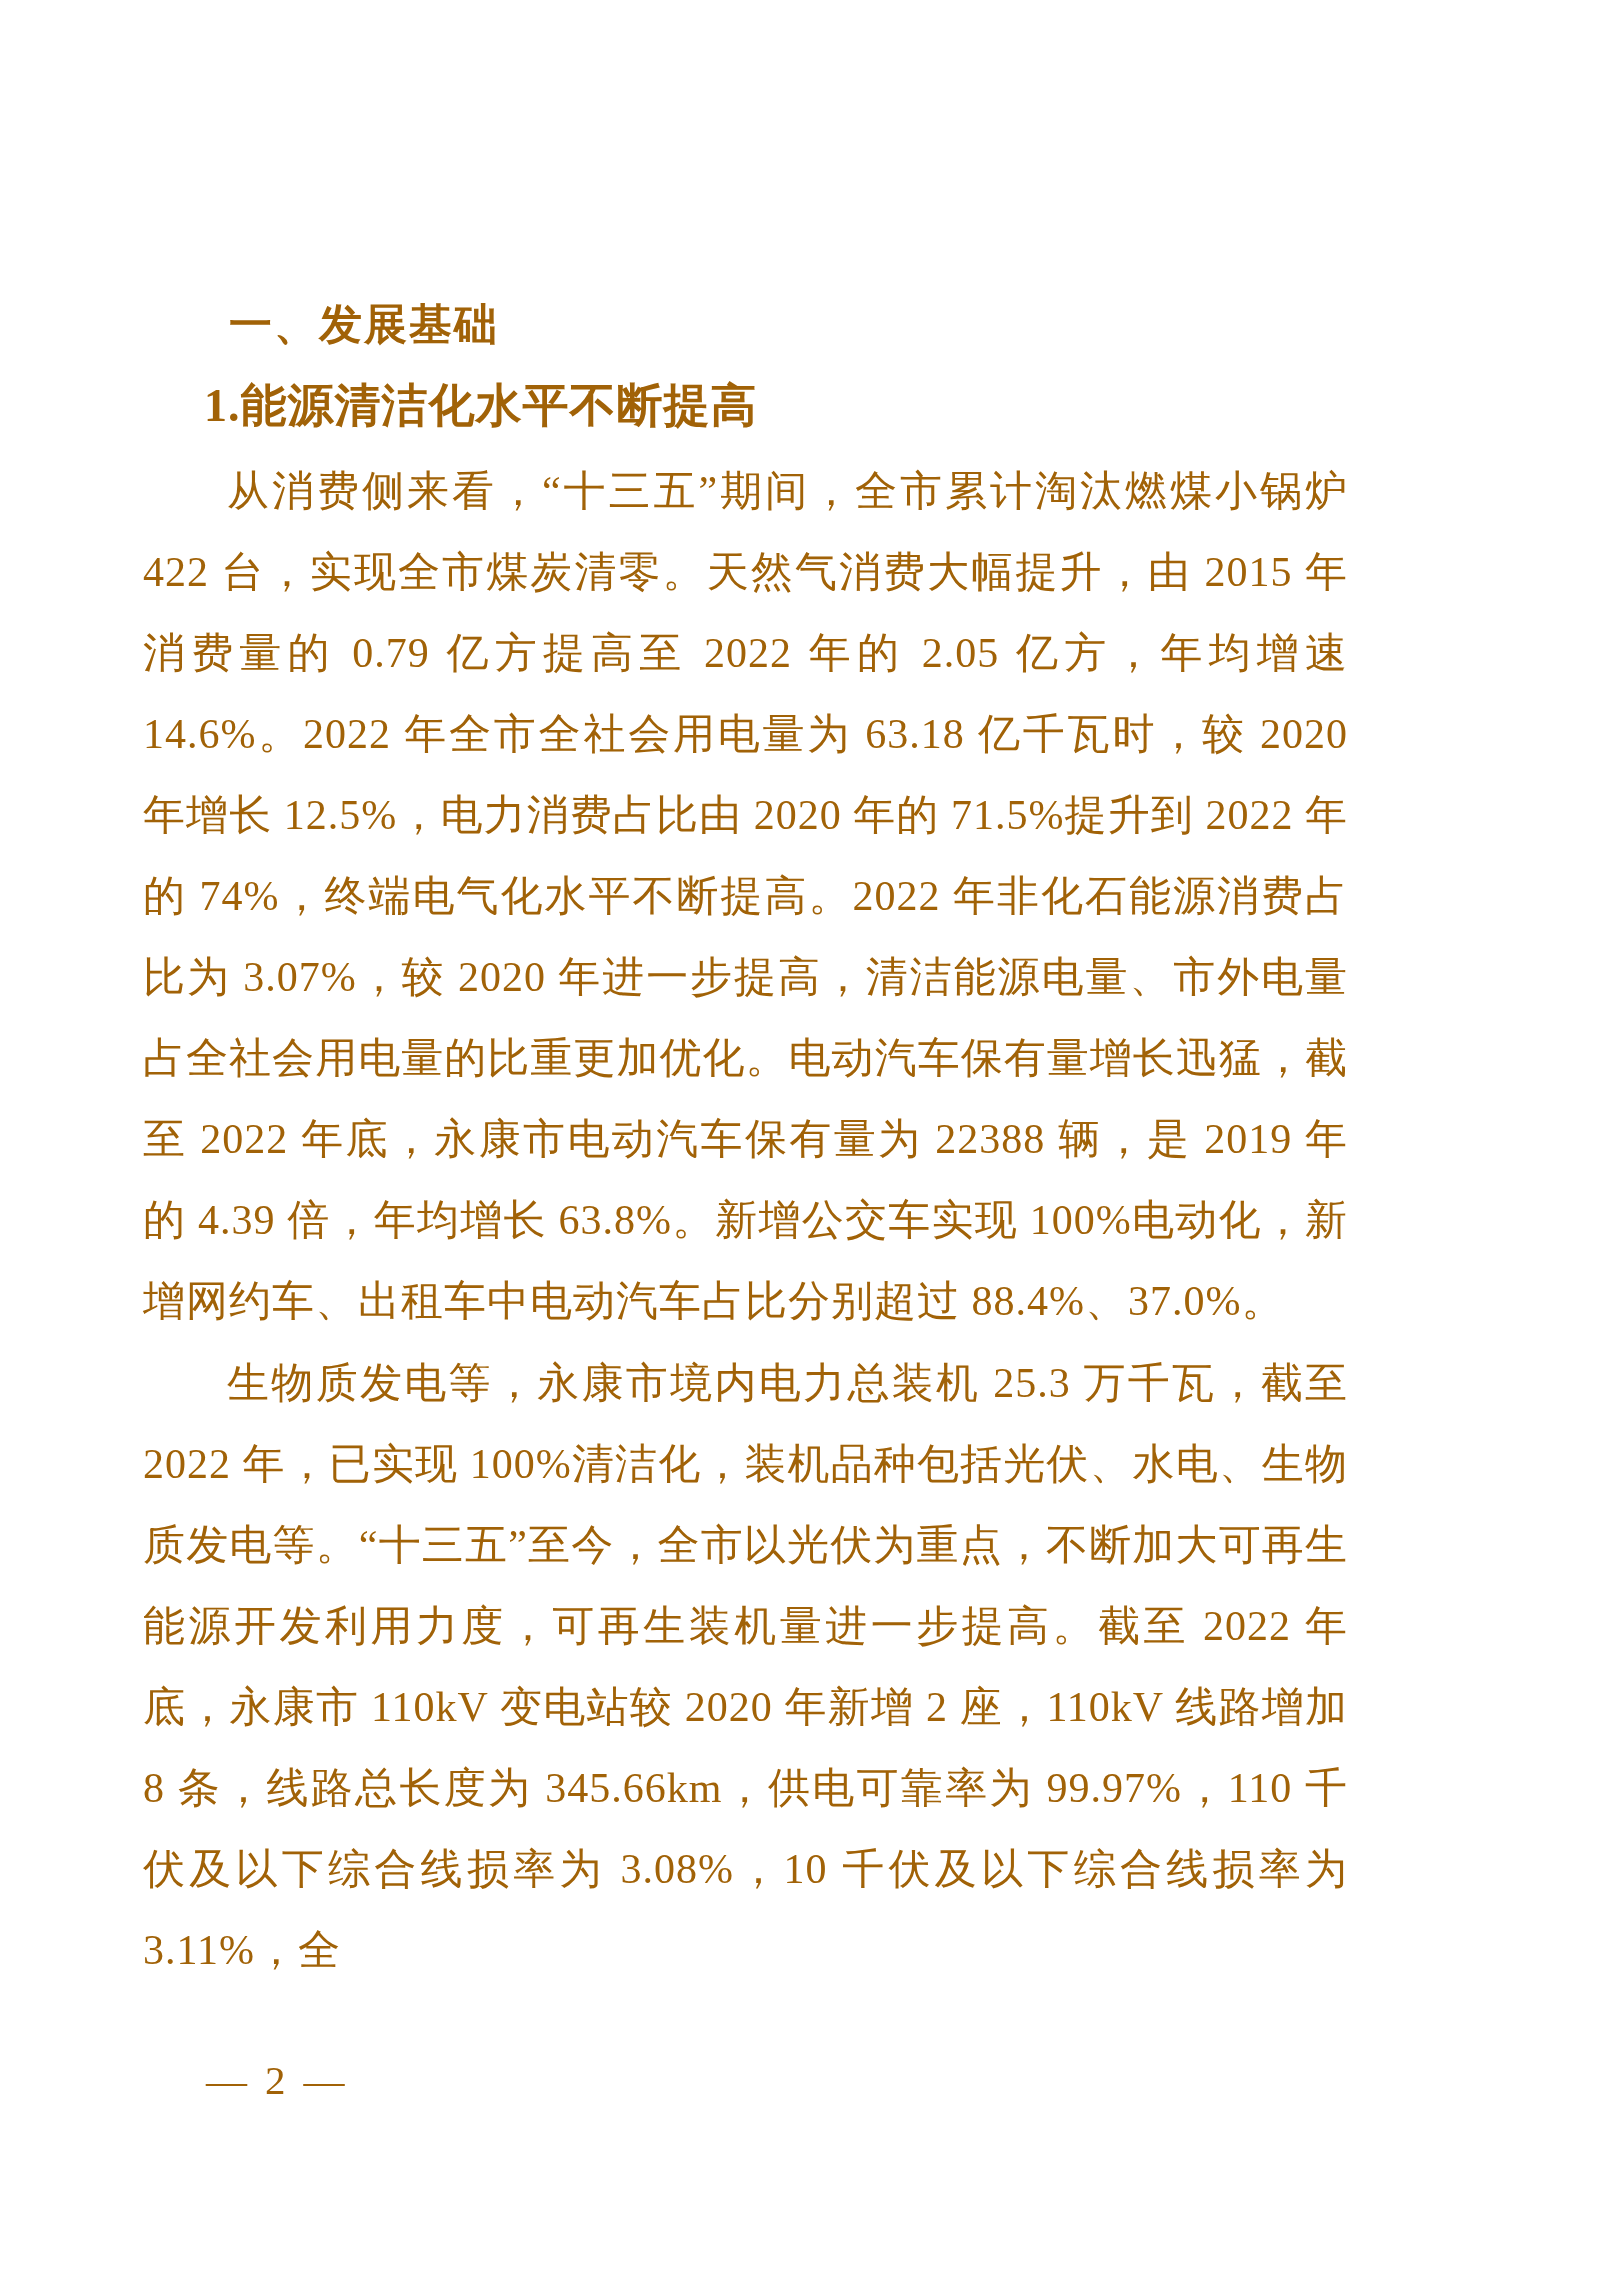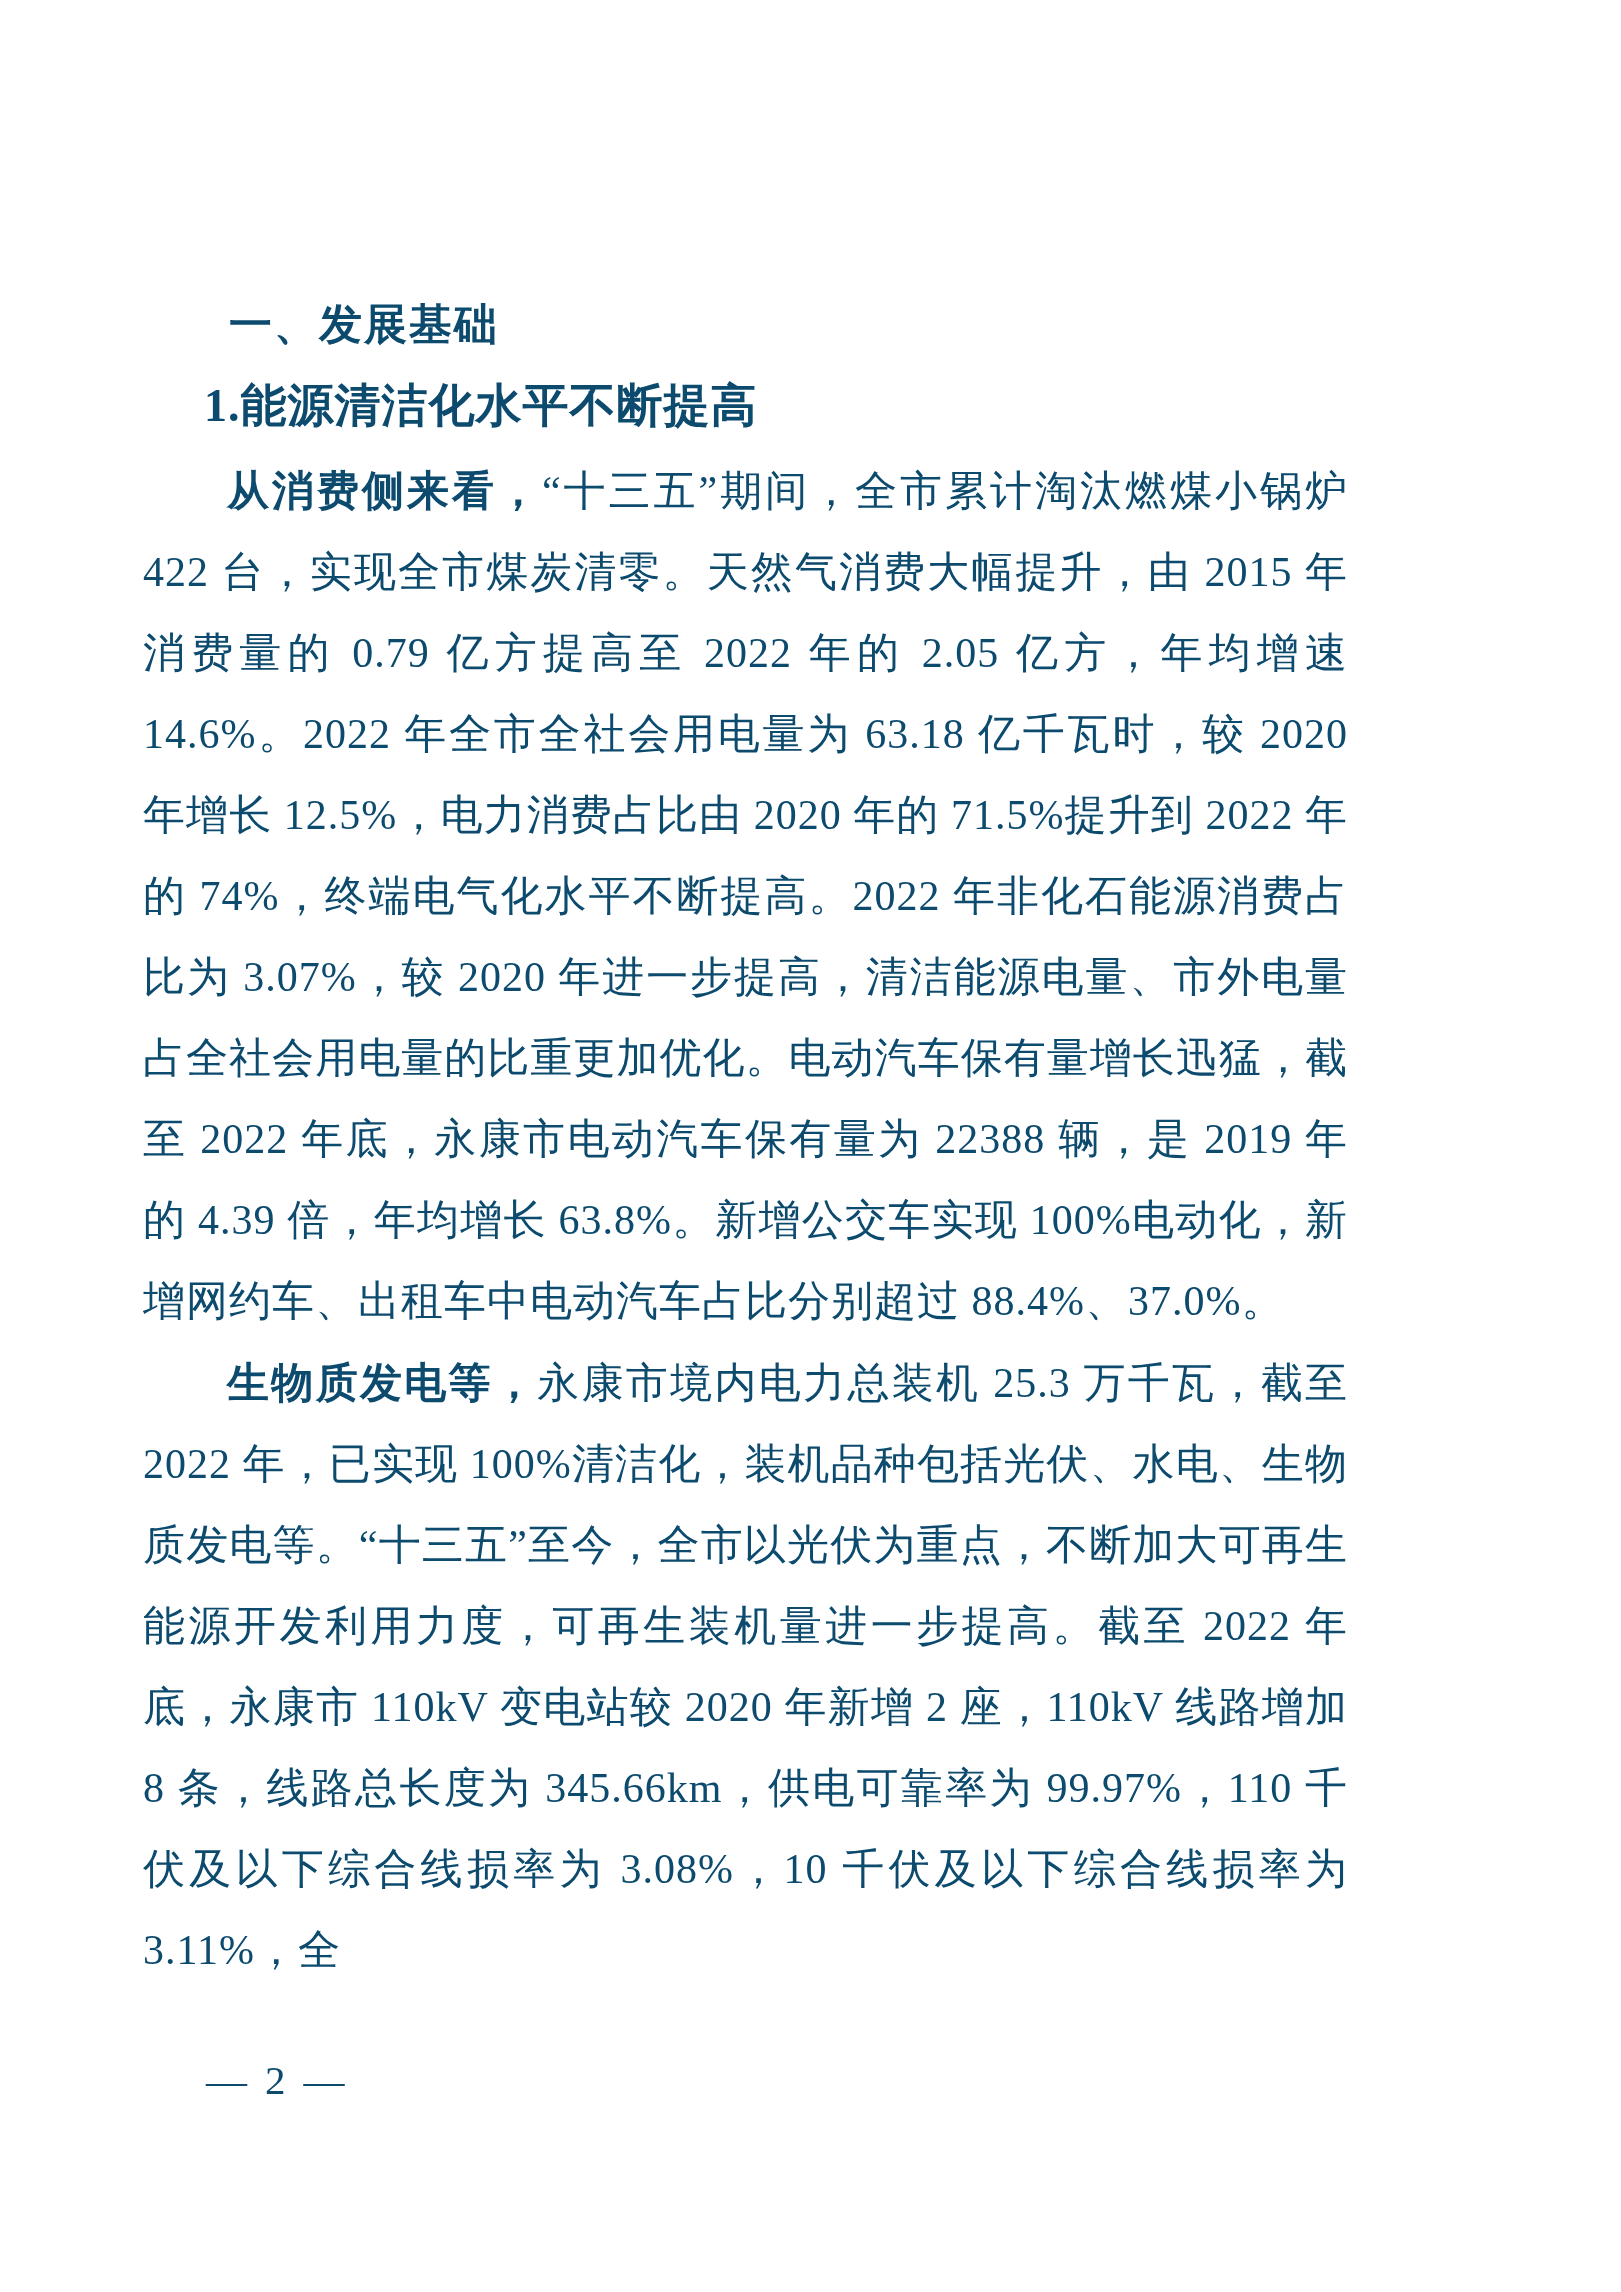--- a/index.html
+++ b/index.html
@@ -6,21 +6,21 @@
     margin: 0;
     padding: 0;
     background: #ffffff;
   }
   .page {
     position: relative;
     width: 1489px;
     height: 2293px;
     background: #ffffff;
     overflow: hidden;
-    color: #0c4a6e;
+    color: #a16207;
     font-family: "Liberation Serif", "DejaVu Serif", serif;
   }
   .content {
     position: absolute;
     left: 143px;
     right: 141px;
     top: 297px;
   }
   .h1 {
     font-family: "Liberation Sans", "DejaVu Sans", sans-serif;
@@ -55,21 +55,21 @@
     text-align: justify;
     text-indent: 2em;
     letter-spacing: 1px;
     margin: 0;
   }
   .para:first-of-type {
     margin-top: 17.6px;
   }
   .para .lead {
     font-family: "Liberation Sans", "DejaVu Sans", sans-serif;
-    font-weight: 700;
+    font-weight: 400;
   }
   .page-number {
     position: absolute;
     left: 206px;
     top: 2056px;
     font-size: 41px;
     letter-spacing: 3.9px;
     font-family: "Liberation Serif", "DejaVu Serif", serif;
   }
 </style>

